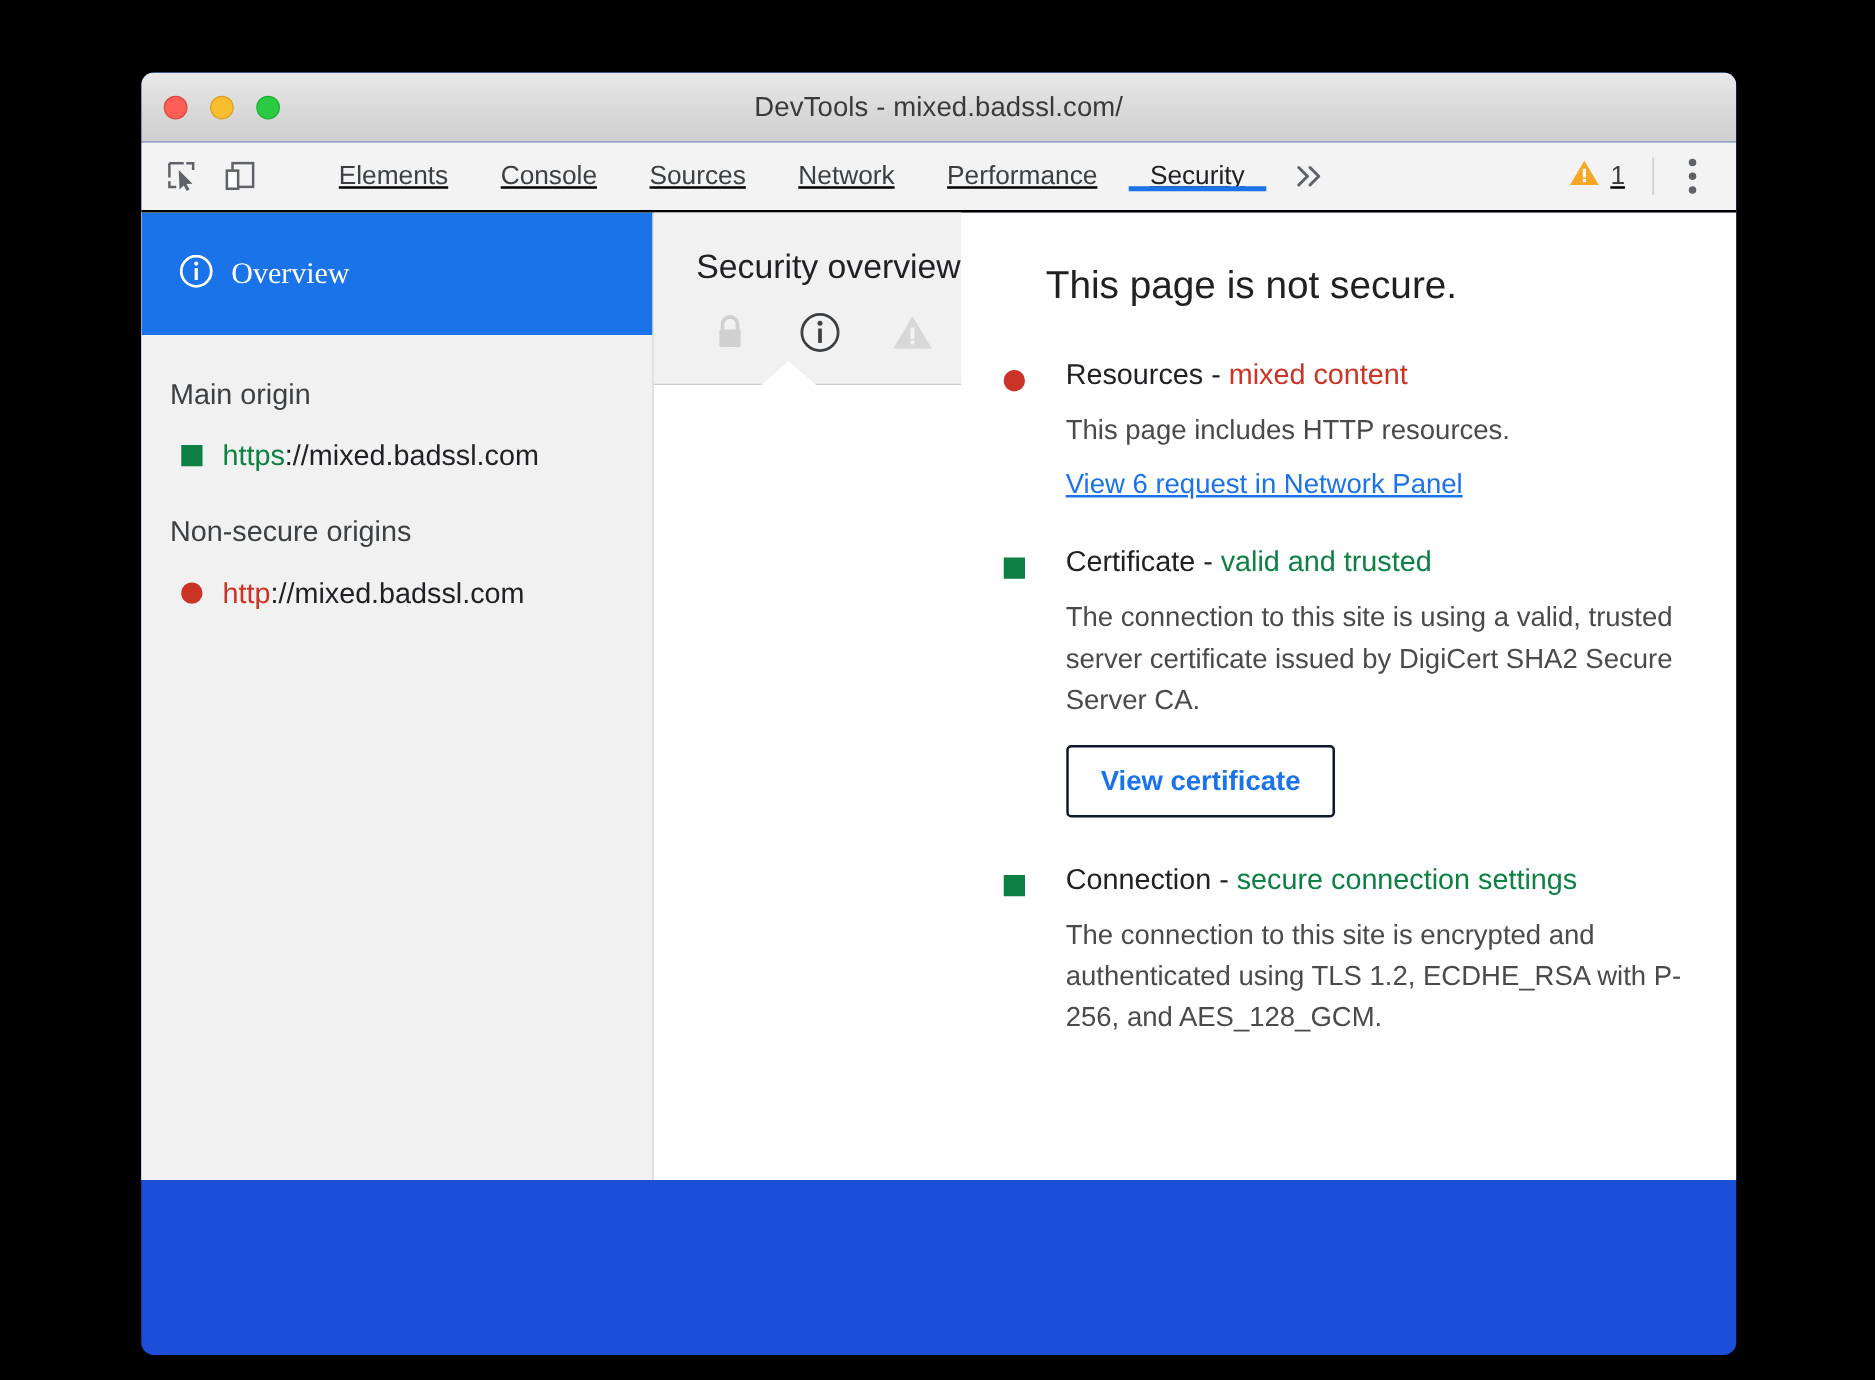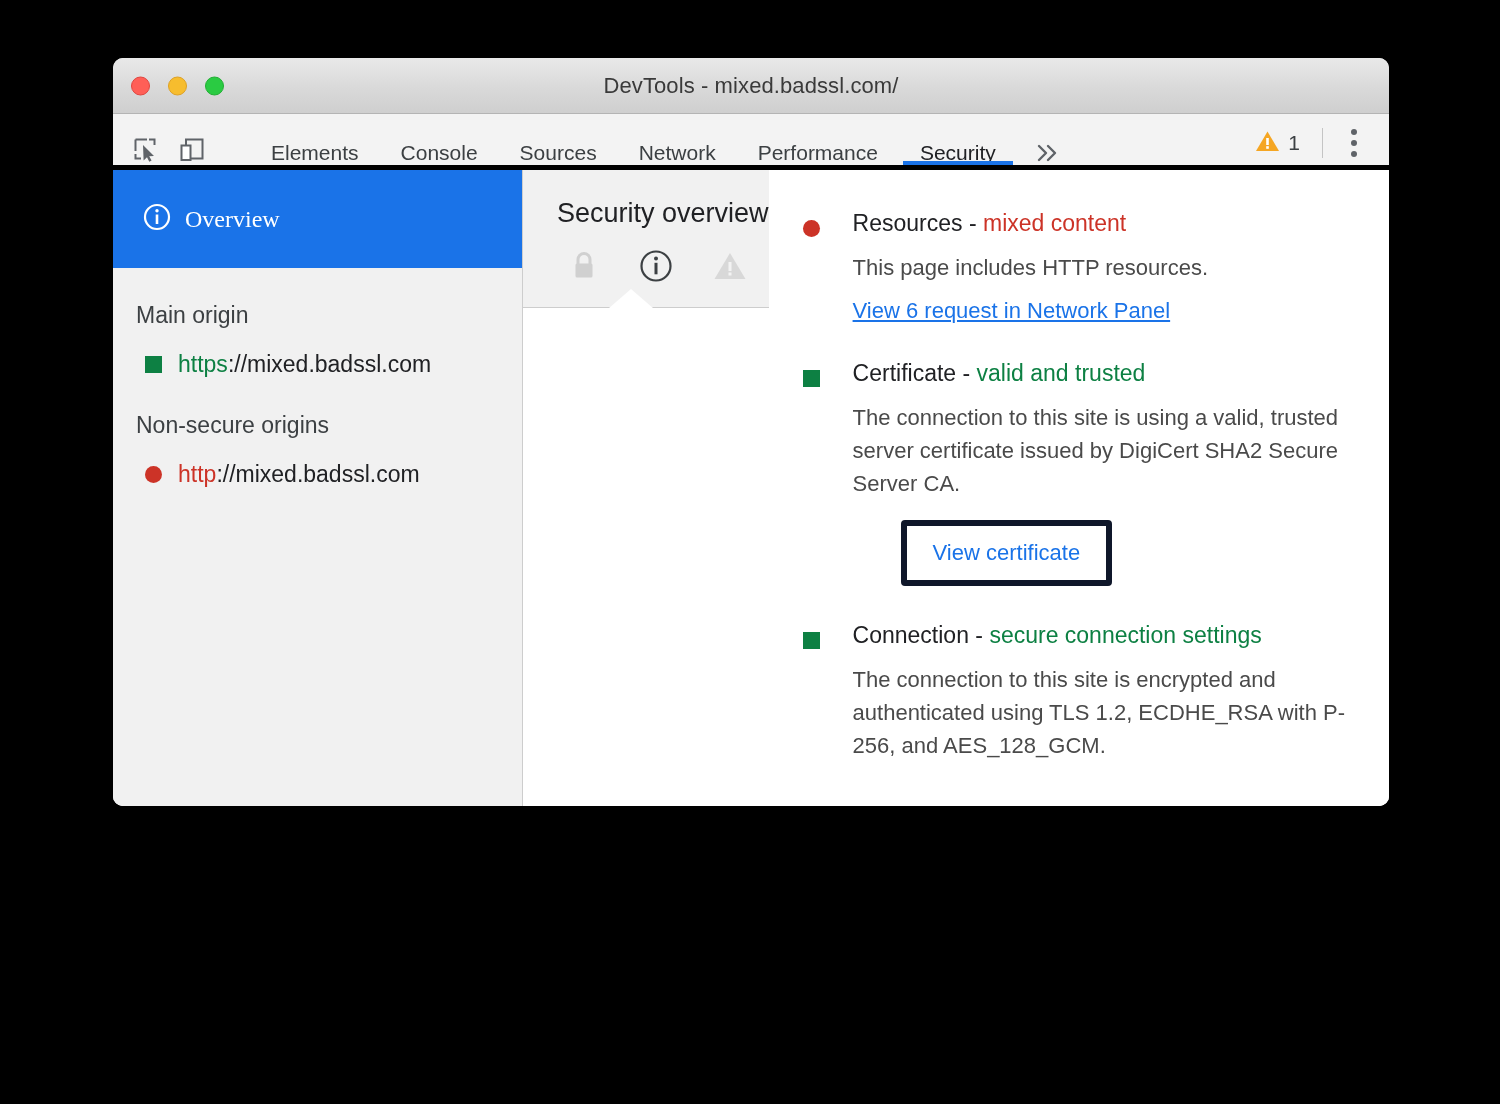--- a/index.html
+++ b/index.html
@@ -11,24 +11,24 @@
     font-family: "Liberation Sans", sans-serif;
     overflow: hidden;
   }
 
   
   #window {
     position: absolute;
     left: 113px;
     top: 58px;
     width: 1276px;
-    height: 748px;
+    height: 1026px;
     border-radius: 10px;
     overflow: hidden;
-    background: #e5e5e5;
+    background: #1d4ed8;
     box-shadow: 0 6px 22px rgba(0,0,0,0.45);
   }
 
   
   #titlebar {
     position: relative;
     height: 56px;
     background: linear-gradient(to bottom, #e9e9e9 0%, #d9d9d9 55%, #cfcfcf 100%);
     border-bottom: 1px solid #b4b4b4;
     display: flex;
@@ -57,24 +57,25 @@
     font-size: 22px;
     color: #3a3a3a;
     letter-spacing: 0.1px;
     font-family: "Liberation Sans", sans-serif;
   }
 
   
   #tabbar {
     height: 56px;
     background: #f3f3f3;
-    border-bottom: 5px solid #000000;
-    display: flex;
-    align-items: flex-end;
+    border-bottom: 2px solid #000000;
+    display: flex;
+    align-items: center;
     position: relative;
+    text-decoration: underline;
   }
   .tb-icons {
     display: flex;
     align-items: center;
     padding-left: 18px;
     gap: 16px;
   }
   .tb-icon {
     width: 30px; height: 30px;
     display: flex; align-items: center; justify-content: center;
@@ -251,29 +252,28 @@
     display: inline-block;
     margin-top: 14px;
     font-size: 22px;
     color: #1a73e8;
     text-decoration: underline;
     cursor: pointer;
   }
   .view-cert-btn {
     margin-top: 20px;
     background: #ffffff;
-    border: 6px solid #0f172a;
+    border: 2px solid #0f172a;
     border-radius: 4px;
     color: #1a73e8;
     font-size: 22px;
-    font-weight: normal;
+    font-weight: bold;
     font-family: "Liberation Sans", sans-serif;
     padding: 14px 26px;
     cursor: pointer;
-    margin-left: 48px;
   }
 </style>
 </head>
 <body>
 
 <div id="window">
 
   <div id="titlebar">
     <div class="traffic-lights">
       <span class="tl tl-close"></span>
@@ -396,20 +396,21 @@
               <path d="M17 2 L32.5 28 L1.5 28 Z" fill="#d8d8d8"></path>
               <rect x="15.5" y="11" width="3" height="9" fill="#f3f3f3"></rect>
               <rect x="15.5" y="21.5" width="3" height="3" fill="#f3f3f3"></rect>
             </svg>
           </span>
         </div>
         <div class="pointer-tri"></div>
       </div>
 
       <div id="panel-content">
+        <h2 id="summary-heading">This page is not secure.</h2>
 
         <div class="sec-row">
           <div class="sec-bullet">
             <span class="dot dot-red"></span>
           </div>
           <div class="sec-body">
             <div class="sec-title"><span>Resources</span><span> - </span><span class="bad">mixed content</span></div>
             <div class="sec-desc">This page includes HTTP resources.</div>
             <a class="sec-link">View 6 request in Network Panel</a>
           </div>

